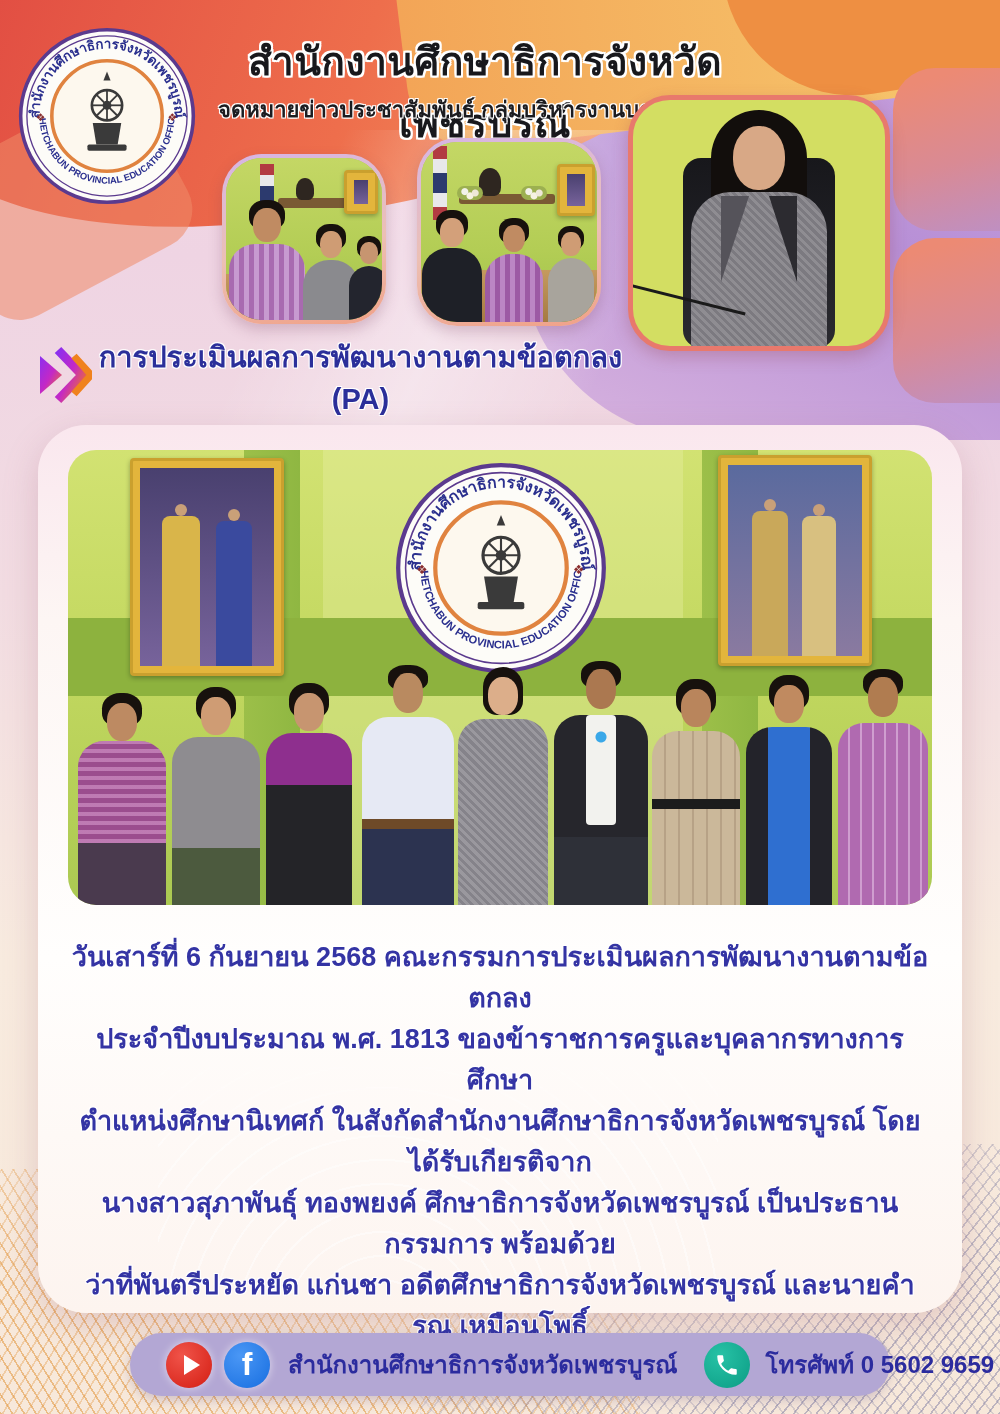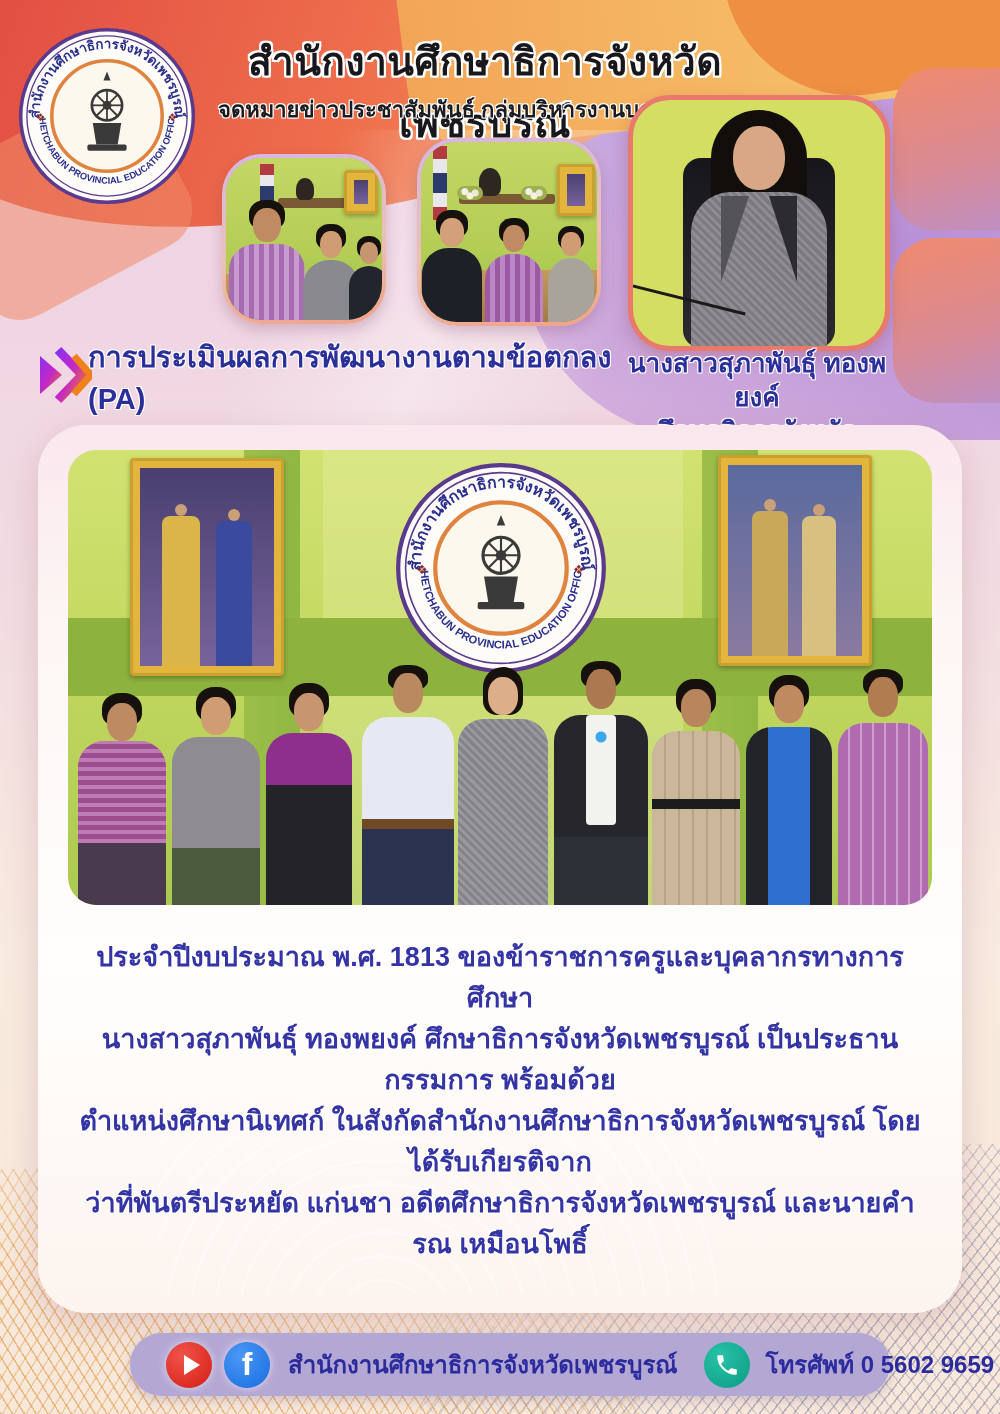--- a/index.html
+++ b/index.html
@@ -80,21 +80,21 @@
   .pt-hair{position:absolute;left:78px;top:10px;width:96px;height:190px;background:#120e0c;border-radius:48px 48px 30px 30px;}
   .pt-face{position:absolute;left:100px;top:26px;width:52px;height:64px;background:#d8a886;border-radius:48%;}
   .pt-blazer{position:absolute;left:58px;top:92px;width:136px;height:160px;border-radius:40px 40px 0 0;
     background:repeating-linear-gradient(45deg,#8f8d92 0 3px,#7c7a80 3px 6px);}
   .pt-lapel-l{position:absolute;left:88px;top:96px;width:0;height:0;border-top:86px solid #55535a;border-right:28px solid transparent;}
   .pt-lapel-r{position:absolute;left:136px;top:96px;width:0;height:0;border-top:86px solid #2c2b30;border-left:28px solid transparent;}
   .pt-mic{position:absolute;left:-6px;top:198px;width:120px;height:3px;background:#1a1a1a;transform:rotate(14deg);}
   .pt-caption{position:absolute;left:612px;top:346px;width:290px;text-align:center;
     font-size:26px;font-weight:bold;color:#2b2f9a;line-height:34px;}
   
-  .headline{position:absolute;left:88px;top:336px;width:545px;text-align:left;
+  .headline{position:absolute;left:88px;top:336px;width:545px;text-align:center;
     font-size:29px;font-weight:bold;color:#2b2f9a;line-height:42px;}
   .chev{position:absolute;left:36px;top:344px;}
   
   .card{position:absolute;left:38px;top:425px;width:924px;height:888px;border-radius:48px;
     background:linear-gradient(180deg,#fae7ee 0%,#fdf6f4 22%,#fffefd 60%,#fdf4ef 100%);
     box-shadow:0 12px 34px rgba(170,110,130,.28);}
   .rings{position:absolute;left:120px;bottom:20px;width:560px;height:240px;opacity:.5;
     background:repeating-radial-gradient(circle at 40% 115%,rgba(255,255,255,.9) 0 2px,transparent 2px 24px);
     -webkit-mask-image:linear-gradient(0deg,#000 60%,transparent 100%);mask-image:linear-gradient(0deg,#000 60%,transparent 100%);}
   .photo{position:absolute;left:30px;top:25px;width:864px;height:455px;border-radius:28px;overflow:hidden;
@@ -239,24 +239,20 @@
 
   <div class="portrait">
     <div class="pt-chair"></div>
     <div class="pt-hair"></div>
     <div class="pt-face"></div>
     <div class="pt-blazer"></div>
     <div class="pt-lapel-l"></div>
     <div class="pt-lapel-r"></div>
     <div class="pt-mic"></div>
   </div>
-  <div class="pt-caption ow1">
-    <div>นางสาวสุภาพันธุ์  ทองพยงค์</div>
-    <div>ศึกษาธิการจังหวัดเพชรบูรณ์</div>
-  </div>
 
   <div class="chev">
     <svg width="56" height="62" viewBox="0 0 56 62">
       <defs>
         <linearGradient id="chg" x1="0" y1="0" x2="1" y2="1">
           <stop offset="0" stop-color="#8b2ff0"></stop>
             <stop offset=".5" stop-color="#c428c6"></stop>
             <stop offset="1" stop-color="#f07a1e"></stop>
         </linearGradient>
       </defs>
@@ -394,23 +390,24 @@
       <div class="person" style="left:768px;width:94px;height:236px;">
         <div class="p-head" style="top:0;width:46px;height:54px;">
             <div class="p-hair" style="left:3px;top:0;width:40px;height:28px;"></div>
             <div class="p-face" style="left:8px;top:8px;width:30px;height:40px;background:#b07c50;"></div>
           </div>
         <div class="p-body" style="width:90px;height:182px;background:repeating-linear-gradient(90deg,#b06ab0 0 10px,#cf9ecf 10px 12px),repeating-linear-gradient(0deg,rgba(255,255,255,.25) 0 10px,transparent 10px 12px),#b06ab0;"></div>
       </div>
     </div>
 
     <div class="bodytext ow1">
+      <div>วันเสาร์ที่ 6 กันยายน 2568 คณะกรรมการประเมินผลการพัฒนางานตามข้อตกลง</div>
       <div>ประจำปีงบประมาณ พ.ศ. 1813 ของข้าราชการครูและบุคลากรทางการศึกษา</div>
+      <div>ตำแหน่งศึกษานิเทศก์ ในสังกัดสำนักงานศึกษาธิการจังหวัดเพชรบูรณ์ โดยได้รับเกียรติจาก</div>
       <div>นางสาวสุภาพันธุ์ ทองพยงค์ ศึกษาธิการจังหวัดเพชรบูรณ์ เป็นประธานกรรมการ พร้อมด้วย</div>
-      <div>ตำแหน่งศึกษานิเทศก์ ในสังกัดสำนักงานศึกษาธิการจังหวัดเพชรบูรณ์ โดยได้รับเกียรติจาก</div>
       <div>ว่าที่พันตรีประหยัด  แก่นชา อดีตศึกษาธิการจังหวัดเพชรบูรณ์ และนายคำรณ  เหมือนโพธิ์</div>
 
     </div>
   </div>
 
   <div class="footer">
     <div class="ic ic-yt">
         <div class="tri"></div>
       </div>
     <div class="ic ic-fb">

